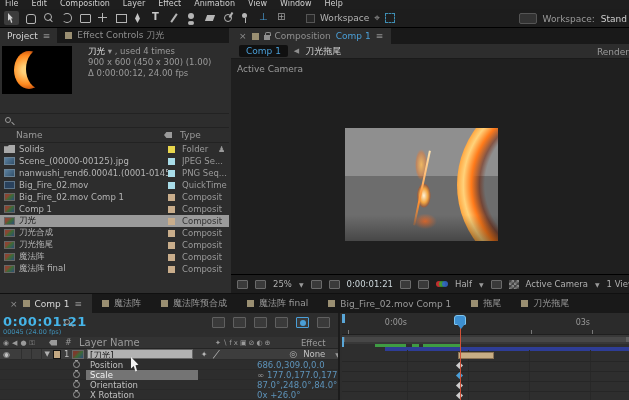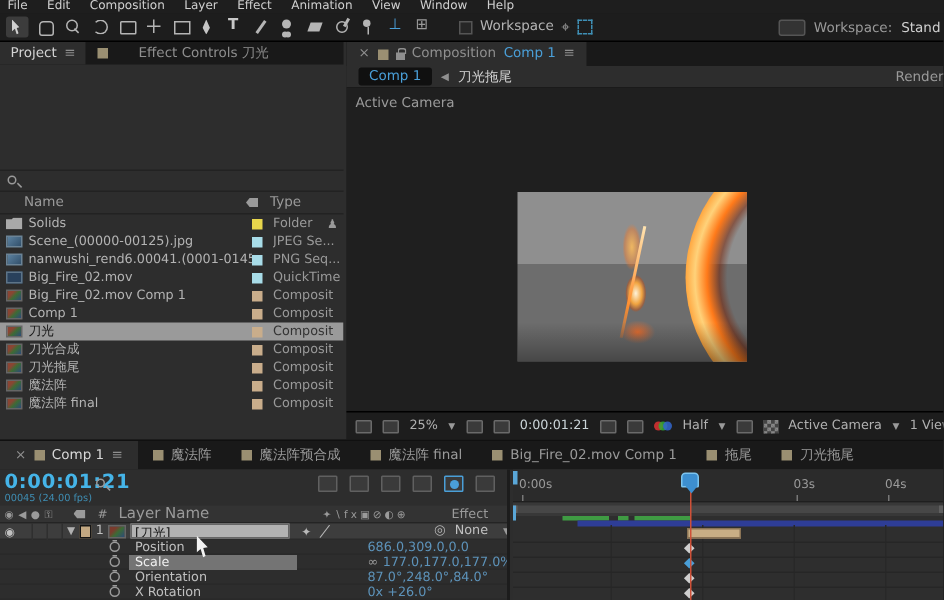--- a/index.html
+++ b/index.html
@@ -50,21 +50,21 @@
   .snap-icon { color:#9a9a9a; font-size:10px; }
   .snap-mask-icon { width:10px; height:10px; border:1px dashed #3f8fb5; }
   .workspace { position:absolute; right:2px; top:0; height:19px; display:flex; align-items:center; gap:6px; }
   .ws-btn { width:18px; height:11px; background:#333; border:1px solid #555; border-radius:2px; }
   .ws-label { color:#9a9a9a; }  .ws-value { color:#cfcfcf; }
 
   
   .project-panel { left:0; top:28px; width:254px; height:265px; background:#2d2d2d; }
   .p-tabbar { left:0; top:0; width:229px; height:15px; background:#191919; display:flex; }
   .p-tab { background:#2d2d2d; padding:2px 7px; color:#d4d4d4; display:flex; gap:5px; align-items:center; }
-  .p-tab-ec { padding:2px 8px; color:#8f8f8f; display:flex; gap:20px; align-items:center; }
+  .p-tab-ec { padding:2px 8px; color:#8f8f8f; display:flex; gap:5px; align-items:center; }
   .menu-glyph { color:#8f8f8f; font-size:9px; }
   .tansq { width:7px; height:7px; background:#9a8f72; display:inline-block; }
   .p-info { left:0; top:15px; width:229px; height:70px; }
   .p-thumb { left:2px; top:3px; width:70px; height:48px; background:#000; overflow:hidden; }
   .p-thumb::before { content:""; position:absolute; left:12px; top:5px; width:30px; height:38px; border-radius:50%;
     background:radial-gradient(circle at 40% 50%, #ffd27a 15%, #ff8a1f 55%, #b63d08 85%); }
   .p-thumb::after { content:""; position:absolute; left:24px; top:3px; width:30px; height:40px; border-radius:50%; background:#000; }
   .p-meta { left:88px; top:3px; width:140px; line-height:11px; font-size:8.5px; color:#9a9a9a; }
   .p-meta .t { color:#e0e0e0; }
   .p-search { left:0; top:85px; width:229px; height:15px; border-top:1px solid #222; border-bottom:1px solid #222; }
@@ -176,27 +176,27 @@
   .slash { transform:rotate(10deg); }
   .pickwhip { color:#b0b0b0; font-size:9px; margin-left:2px; }
   .parent-dd { display:flex; align-items:center; gap:10px; color:#c0c0c0; margin-left:6px; }
   .prop-rows {}
   .prop-row { position:absolute; left:0; width:340px; height:10px; display:flex; align-items:center;
     border-bottom:1px solid #292929; font-size:8.5px; }
   .icon-stopwatch { position:relative; margin-left:73px; width:7px; height:7px; border:1px solid #9a9a9a; border-radius:50%; flex:0 0 7px; }
   .icon-stopwatch::before { content:""; position:absolute; left:1px; top:-2px; width:3px; height:1px; background:#9a9a9a; }
   .prop-name { margin-left:6px; color:#c0c0c0; padding:0 4px; }
   .prop-name.selname { background:#747474; color:#f0f0f0; width:112px; }
-  .prop-val { position:absolute; left:245px; color:#5d93ba; white-space:nowrap; }
+  .prop-val { position:absolute; left:257px; color:#5d93ba; white-space:nowrap; }
   .link-icon { display:none; color:#9a9a9a; margin-right:3px; }
   .link-icon.show { display:inline; }
 
   .t-right { left:342px; top:19px; width:287px; height:88px; background:#2e2e2e; overflow:hidden; }
   .ruler { position:absolute; left:0; top:0; width:287px; height:22px; background:#2b2b2b; border-bottom:1px solid #1f1f1f; }
-  .tick { position:absolute; top:5px; height:17px; width:61px; color:#9a9a9a; font-size:8px; }
+  .tick { position:absolute; top:5px; height:17px; width:61px; color:#9a9a9a; font-size:8px;text-align:right; }
   .tick::before { content:""; position:absolute; left:2px; bottom:1px; width:1px; height:4px; background:#777; }
   .nav-handle { position:absolute; left:0; top:1px; width:3px; height:9px; background:#5aa7d8; }
   .in-bracket { position:absolute; left:0; top:24px; width:2px; height:10px; background:#5aa7d8; }
   .workarea { position:absolute; left:0; top:22px; width:287px; height:9px; background:#383838; }
   .workarea div { position:absolute; left:0; top:2px; width:287px; height:5px; background:#474747;
     border-left:3px solid #5f5f5f; border-right:3px solid #5f5f5f; }
   .cacheband { position:absolute; left:0; top:31px; width:287px; height:6px; background:#2e2e2e; }
   .greenseg { position:absolute; top:0; height:3px; background:#3f9b43; }
   .navblue { position:absolute; left:43px; top:3px; width:244px; height:4px; background:#2e3d96; }
   .t-grid { position:absolute; left:0; top:37px; width:287px; height:51px; }
@@ -270,20 +270,30 @@
     <div class="p-tabbar abs">
       <span class="p-tab">
         <span>Project</span>
         <span class="menu-glyph">≡</span>
       </span>
       <span class="p-tab-ec">
         <span class="tansq"></span>
         <span>Effect Controls 刀光</span>
       </span>
     </div>
+    <div class="p-info abs">
+      <div class="p-thumb abs"></div>
+      <div class="p-meta abs">
+        <div><span class="t">刀光</span>
+          <span>▾</span>
+          <span>, used 4 times</span></div>
+        <div>900 x 600  (450 x 300) (1.00)</div>
+        <div>Δ 0:00:00:12, 24.00 fps</div>
+      </div>
+    </div>
     <div class="p-search abs">
       <span class="icon-search"></span>
     </div>
     <div class="p-cols abs">
       <span class="p-col-name">Name</span>
       <span class="tag-icon"></span>
       <span>Type</span>
     </div>
     <div class="p-rows abs">
 

